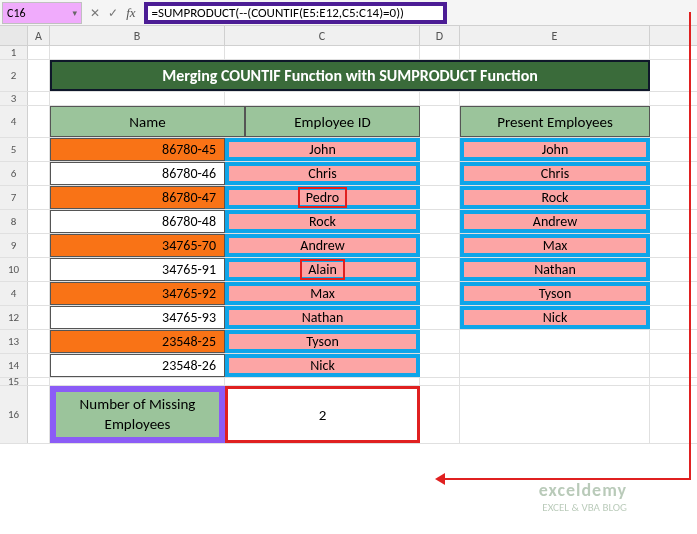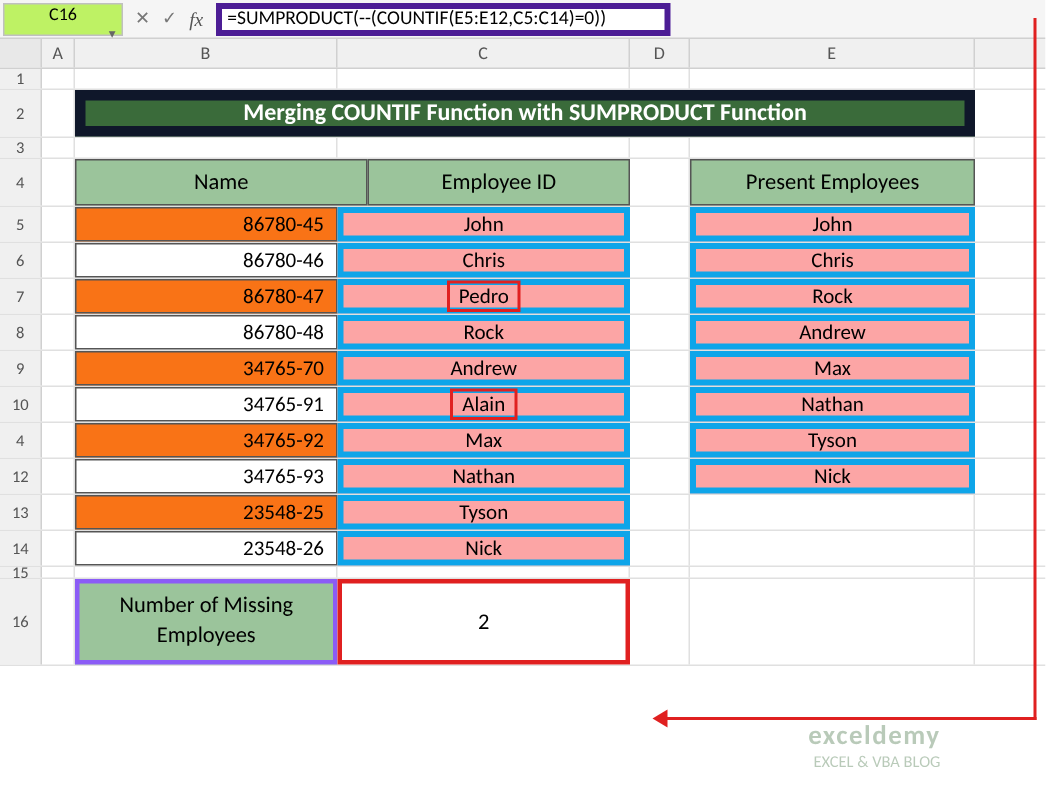--- a/index.html
+++ b/index.html
@@ -1,19 +1,19 @@
 <!DOCTYPE html>
 <html><head>
   <meta charset="utf-8">
   <style>
     * { margin: 0; padding: 0; box-sizing: border-box; }
     body { font-family: Calibri, Arial, sans-serif; font-size: 13px; background: #fff; width: 697px; height: 534px; position: relative; }
     
     .top-bar { display: flex; align-items: center; height: 26px; border-bottom: 1px solid #d0d0d0; background: #f5f5f5; }
-    .name-box { width: 80px; height: 22px; background: #bef264; border: 1px solid #c0c0c0; margin-left: 2px; display: flex; align-items: center; padding: 0 4px; font-size: 12px; flex-direction: column; }
+    .name-box { width: 80px; height: 22px; background: #f0abfc; border: 1px solid #c0c0c0; margin-left: 2px; display: flex; align-items: center; padding: 0 4px; font-size: 12px; }
     .dropdown-icon { margin-left: auto; font-size: 9px; color: #666; }
     .fx-icons { display: flex; align-items: center; gap: 8px; margin: 0 8px; color: #777; font-size: 12px; }
     .fx-icons span { cursor: default; }
     .fx-label { font-style: italic; font-family: 'Times New Roman', serif; font-size: 13px; color: #555; }
     .formula-bar { flex: 1; height: 22px; background: #fff; border: 4px solid #4c1d95; display: flex; align-items: center; padding: 0 4px; font-size: 13px; margin-right: 250px; }
     
     .grid-area { position: relative; }
     .col-headers { display: flex; height: 20px; background: #f0f0f0; border-bottom: 1px solid #d0d0d0; }
     .corner { width: 28px; border-right: 1px solid #d0d0d0; background: #e8e8e8; }
     .col-head { border-right: 1px solid #d0d0d0; text-align: center; line-height: 20px; font-size: 12px; color: #555; }
@@ -26,27 +26,27 @@
     .row { display: flex; border-bottom: 1px solid #e0e0e0; }
     .row-head { width: 28px; background: #f0f0f0; border-right: 1px solid #d0d0d0; text-align: center; font-size: 11px; color: #555; display: flex; align-items: center; justify-content: center; }
     .cell { border-right: 1px solid #e0e0e0; display: flex; align-items: center; padding: 0 4px; }
     
     .r1 { height: 14px; }
     .r-normal { height: 24px; }
     .r-tall { height: 32px; }
     .r15 { height: 8px; }
     .r16 { height: 58px; }
     
-    .title-banner { background: #3a6b3a; color: #fff; font-size: 16px; font-weight: bold; text-align: center; justify-content: center; border: 7px solid #0f172a; }
+    .title-banner { background: #3a6b3a; color: #fff; font-size: 16px; font-weight: bold; text-align: center; justify-content: center; border: 2px solid #0f172a; }
     .header-cell { background: #9bc49b; font-size: 15px; text-align: center; justify-content: center; border: 1px solid #555; }
     .data-cell { border: 4px solid #0ea5e9; justify-content: center; font-size: 14px; background: #fca5a5; }
     .id-cell { border: 1px solid #555; justify-content: flex-end; padding-right: 8px; font-size: 14px; background: #fff; }
     .id-cell.alt { background: #f97316; }
     
-    .missing-label { background: #9bc49b; border: 3px solid #8b5cf6; justify-content: center; text-align: center; font-size: 15px; line-height: 1.3; }
+    .missing-label { background: #9bc49b; border: 6px solid #8b5cf6; justify-content: center; text-align: center; font-size: 15px; line-height: 1.3; }
     .result-cell { border: 3px solid #e02020; justify-content: center; font-size: 15px; background: #fff; }
     
     .red-box { border: 2px solid #e02020; padding: 0 6px; display: inline-block; }
     
     .arrow-line { position: absolute; background: #e02020; }
     .arrow-head { position: absolute; width: 0; height: 0; }
     
     .watermark { position: absolute; right: 70px; bottom: 20px; opacity: 0.35; font-size: 11px; color: #3a6b3a; text-align: right; }
     .watermark .brand { font-size: 18px; font-weight: bold; letter-spacing: 1px; }
   </style>

